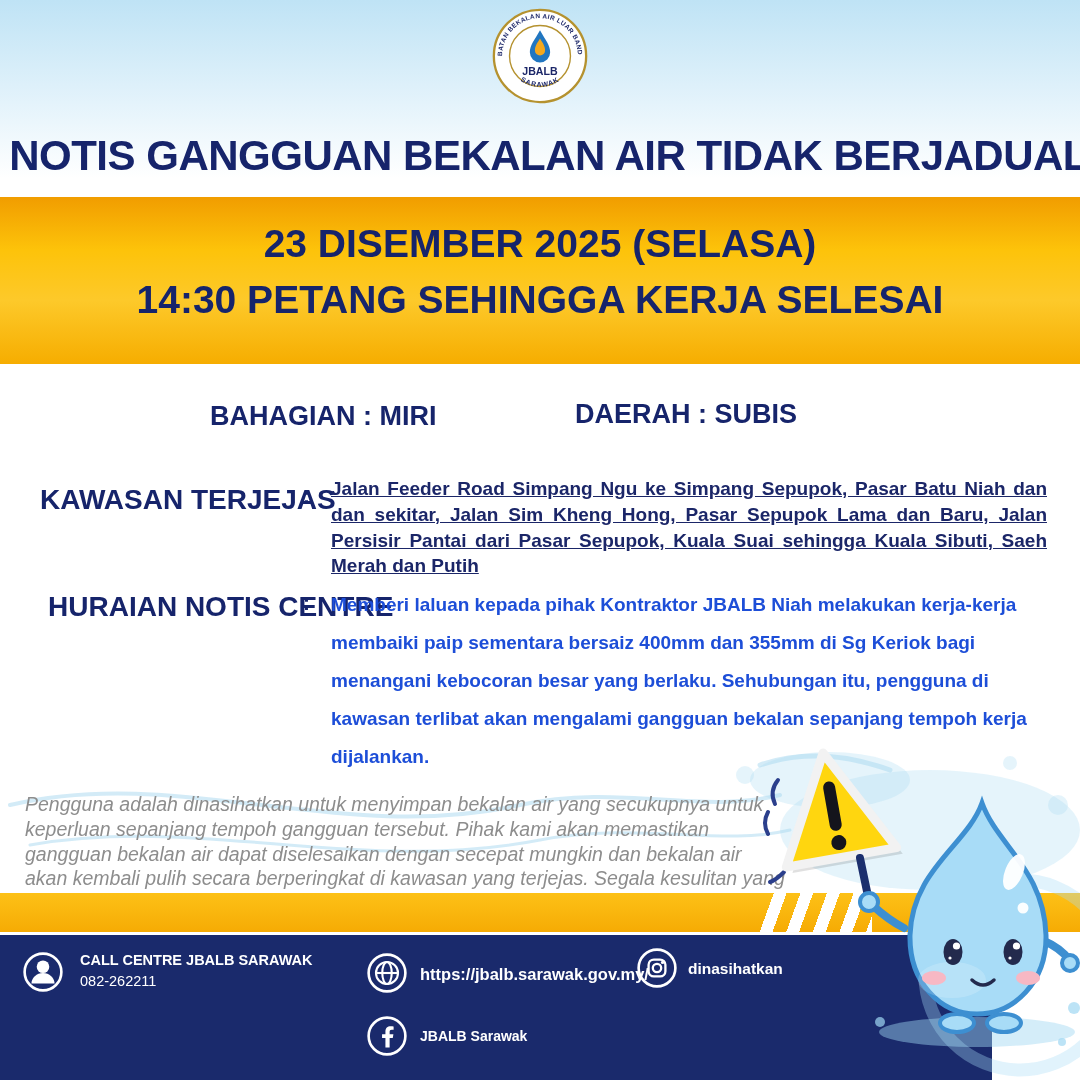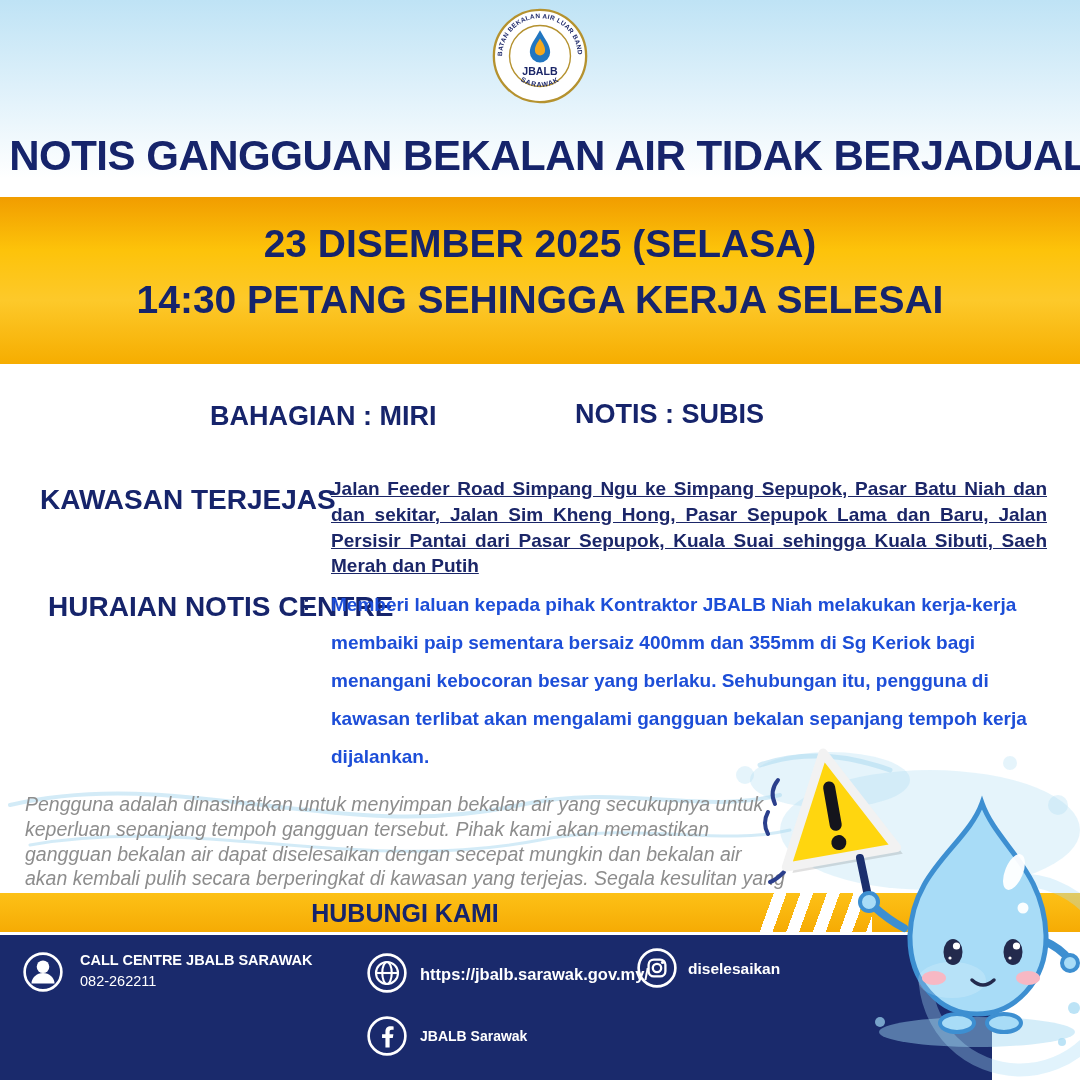--- a/index.html
+++ b/index.html
@@ -106,21 +106,21 @@
   </div>
 
   <div class="page-title">NOTIS GANGGUAN BEKALAN AIR TIDAK BERJADUAL</div>
 
   <div class="banner">
     <div class="banner-line1">23 DISEMBER 2025 (SELASA)</div>
     <div class="banner-line2">14:30 PETANG SEHINGGA KERJA SELESAI</div>
   </div>
 
   <div class="region-bahagian">BAHAGIAN : MIRI</div>
-  <div class="region-daerah">NOTIS : SUBIS</div>
+  <div class="region-daerah">DAERAH : SUBIS</div>
 
   <div class="detail-label kawasan-label">KAWASAN TERJEJAS</div>
   <div class="detail-colon kawasan-colon">:</div>
   <div class="kawasan-text">Jalan Feeder Road Simpang Ngu ke Simpang Sepupok, Pasar Batu Niah dan dan sekitar, Jalan Sim Kheng Hong, Pasar Sepupok Lama dan Baru, Jalan Persisir Pantai dari Pasar Sepupok, Kuala Suai sehingga Kuala Sibuti, Saeh Merah dan Putih</div>
 
   <div class="detail-label huraian-label">HURAIAN NOTIS CENTRE</div>
   <div class="detail-colon huraian-colon">:</div>
   <div class="huraian-text">Memberi laluan kepada pihak Kontraktor JBALB Niah melakukan kerja-kerja membaiki paip sementara bersaiz 400mm dan 355mm di Sg Keriok bagi menangani kebocoran besar yang berlaku. Sehubungan itu, pengguna di kawasan terlibat akan mengalami gangguan bekalan sepanjang tempoh kerja dijalankan.</div>
 
   <svg class="splash-layer" viewBox="0 0 1080 210">
@@ -134,21 +134,20 @@
       <ellipse cx="830" cy="45" rx="80" ry="28"></ellipse>
       <circle cx="745" cy="40" r="9"></circle>
       <circle cx="1010" cy="28" r="7"></circle>
       <circle cx="1058" cy="70" r="10"></circle>
     </g>
   </svg>
 
   <div class="advisory">Pengguna adalah dinasihatkan untuk menyimpan bekalan air yang secukupnya untuk keperluan sepanjang tempoh gangguan tersebut. Pihak kami akan memastikan gangguan bekalan air dapat diselesaikan dengan secepat mungkin dan bekalan air akan kembali pulih secara berperingkat di kawasan yang terjejas. Segala kesulitan yang timbul akibat gangguan ini adalah sangat dikesali.</div>
 
   <div class="contact-bar">
-    <div class="contact-bar-title">HUBUNGI KAMI</div>
     <div class="contact-bar-stripes"></div>
   </div>
 
   <div class="footer">
 
     <svg class="footer-icon cc-icon" viewBox="0 0 40 40">
       <circle cx="20" cy="20" r="17.5" fill="none" stroke="#ffffff" stroke-width="2.5"></circle>
       <circle cx="20" cy="15" r="6" fill="#ffffff"></circle>
       <path d="M9,31 a11,10 0 0 1 22,0 z" fill="#ffffff"></path>
     </svg>
@@ -162,21 +161,21 @@
       <line x1="9.5" y1="20" x2="30.5" y2="20" stroke="#ffffff" stroke-width="2"></line>
     </svg>
     <div class="website-text">https://jbalb.sarawak.gov.my/</div>
 
     <svg class="footer-icon ig-icon" viewBox="0 0 40 40">
       <circle cx="20" cy="20" r="17.5" fill="none" stroke="#ffffff" stroke-width="2.5"></circle>
       <rect x="12" y="12" width="16" height="16" rx="5" fill="none" stroke="#ffffff" stroke-width="2.2"></rect>
       <circle cx="20" cy="20" r="4" fill="none" stroke="#ffffff" stroke-width="2.2"></circle>
       <circle cx="25.3" cy="14.7" r="1.6" fill="#ffffff"></circle>
     </svg>
-    <div class="ig-text">diselesaikan</div>
+    <div class="ig-text">dinasihatkan</div>
 
     <svg class="footer-icon fb-icon" viewBox="0 0 40 40">
       <circle cx="20" cy="20" r="17.5" fill="none" stroke="#ffffff" stroke-width="2.5"></circle>
       <path d="M22.5,31 v-9 h3 l0.6,-3.6 h-3.6 v-2.3 c0,-1.1 0.5,-2 2.1,-2 h1.7 V10.9 c-0.4,-0.1 -1.6,-0.2 -2.9,-0.2 -2.9,0 -4.9,1.8 -4.9,5 v2.7 h-3.2 V22 h3.2 v9 z" fill="#ffffff"></path>
     </svg>
     <div class="fb-text">JBALB Sarawak</div>
   </div>
 
   <div class="mascot-wrap">
     <svg viewBox="0 0 320 350" width="320" height="350">

